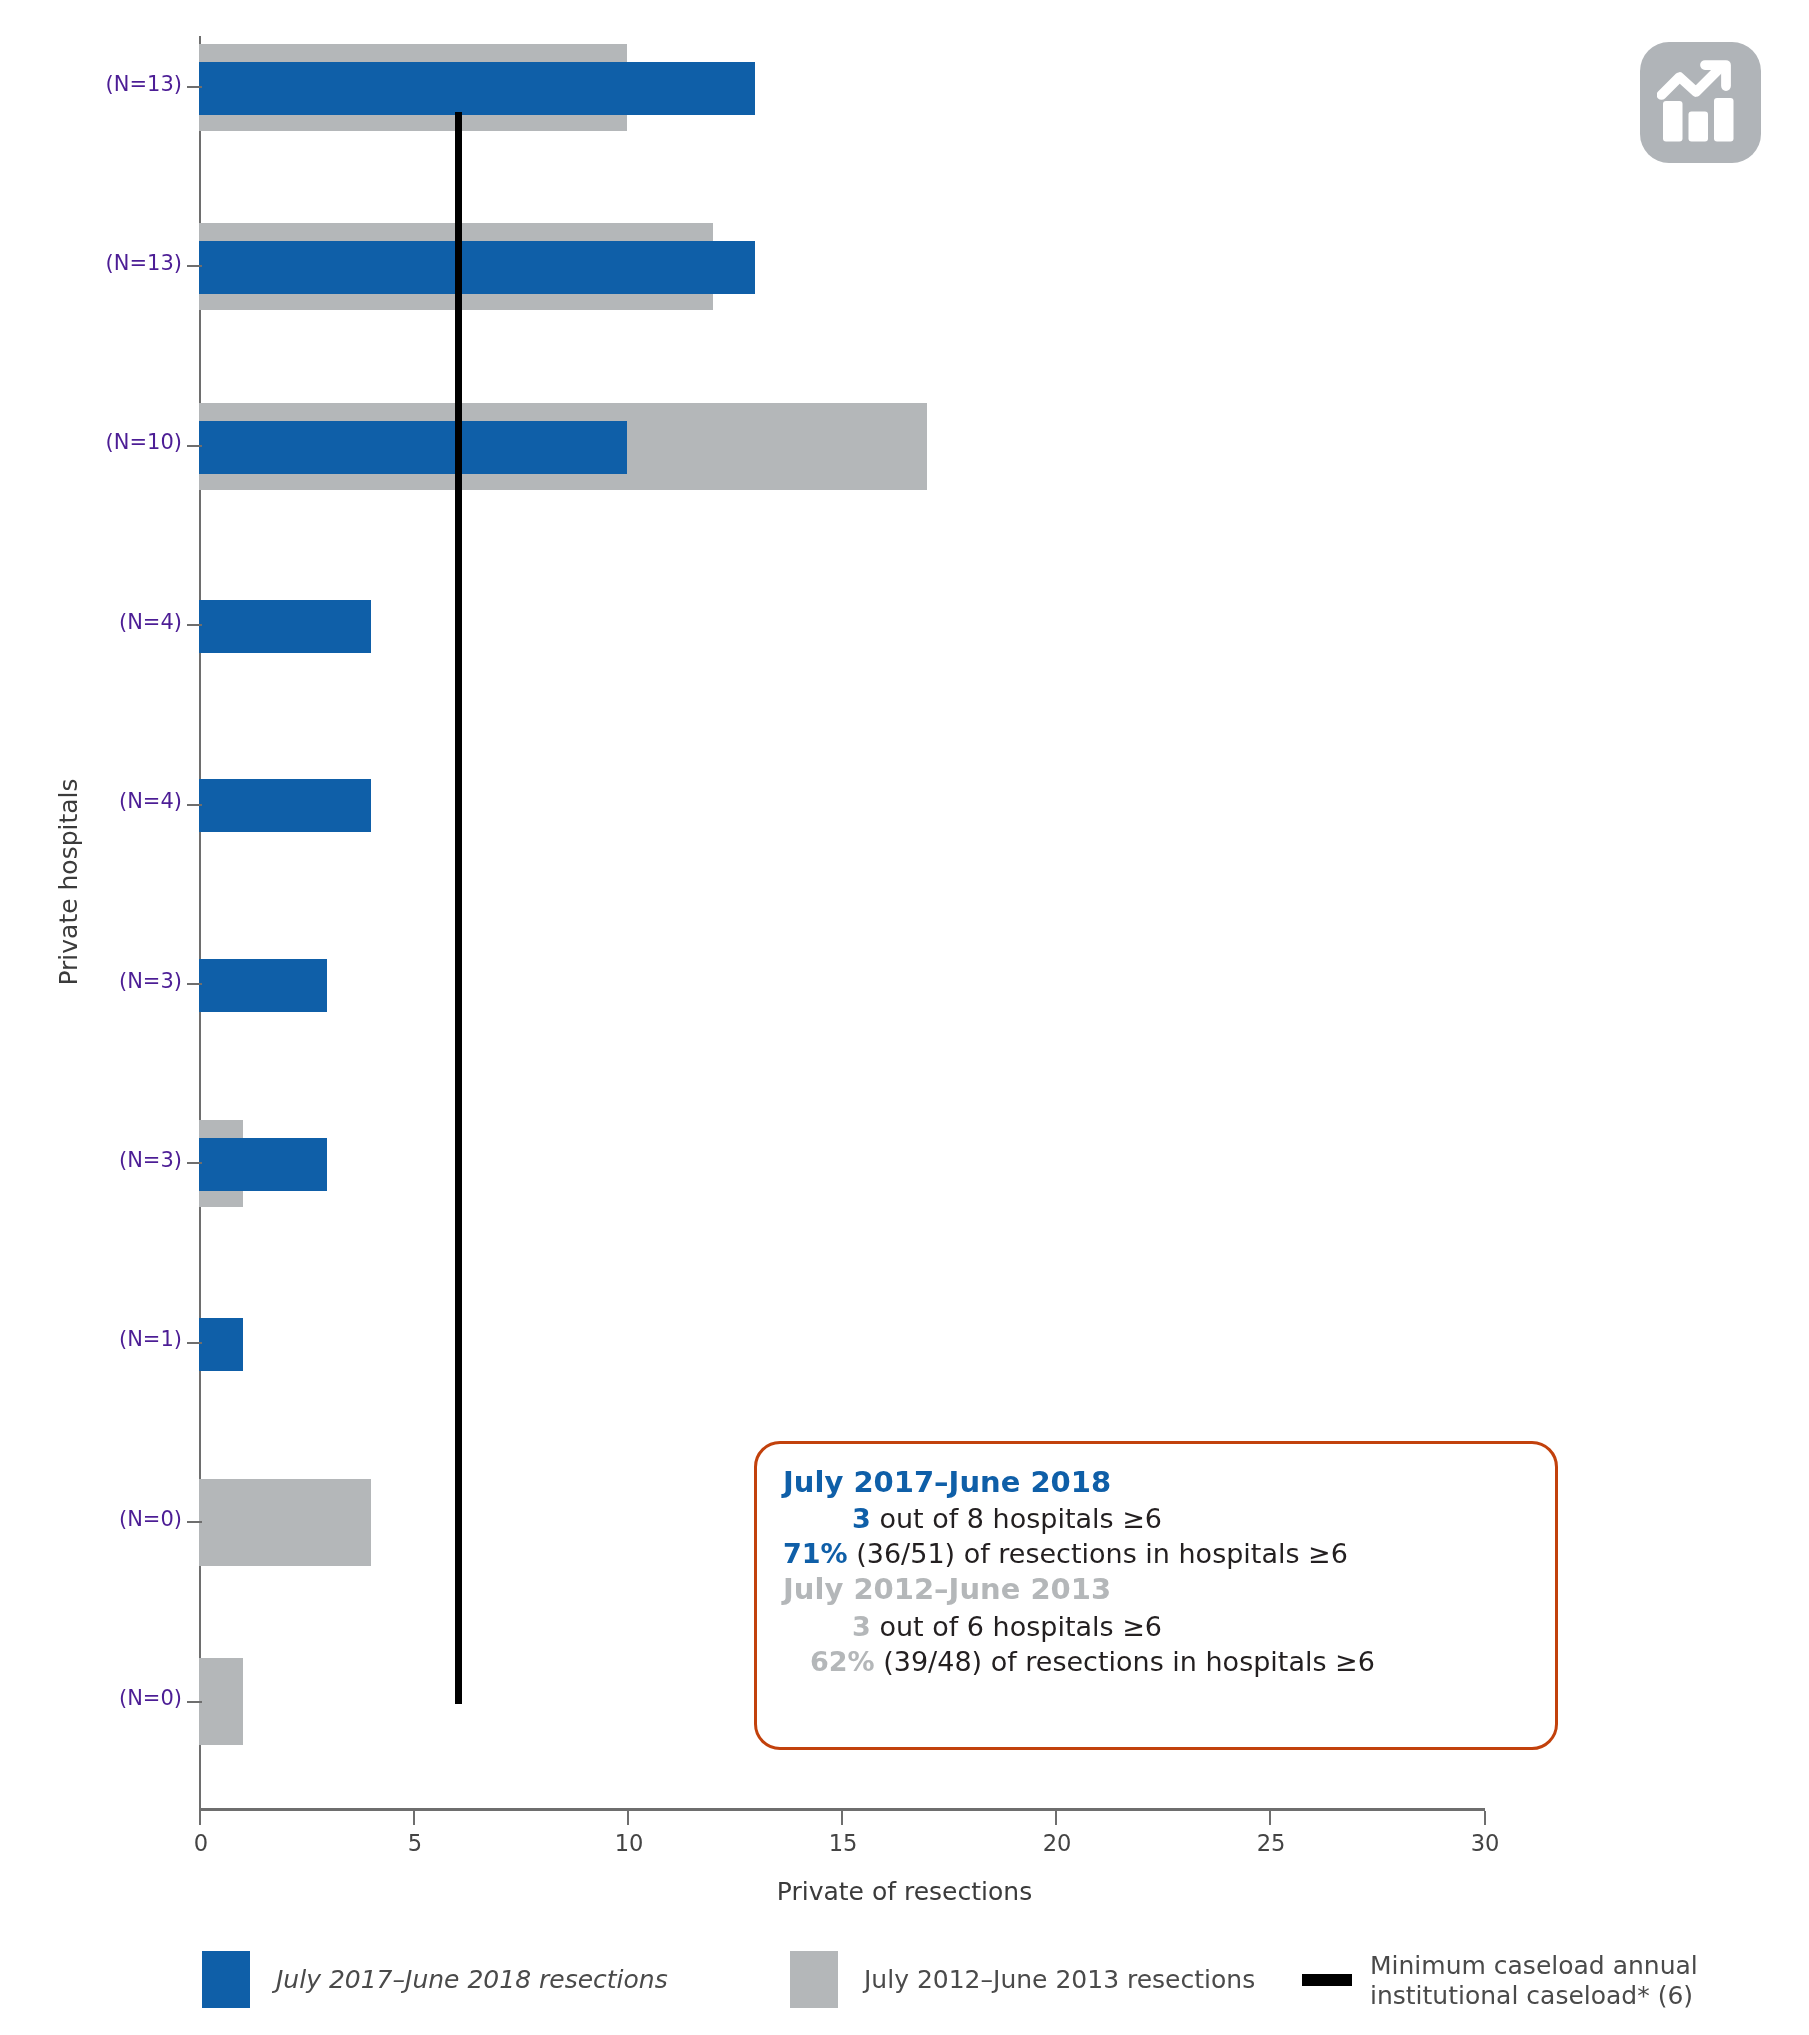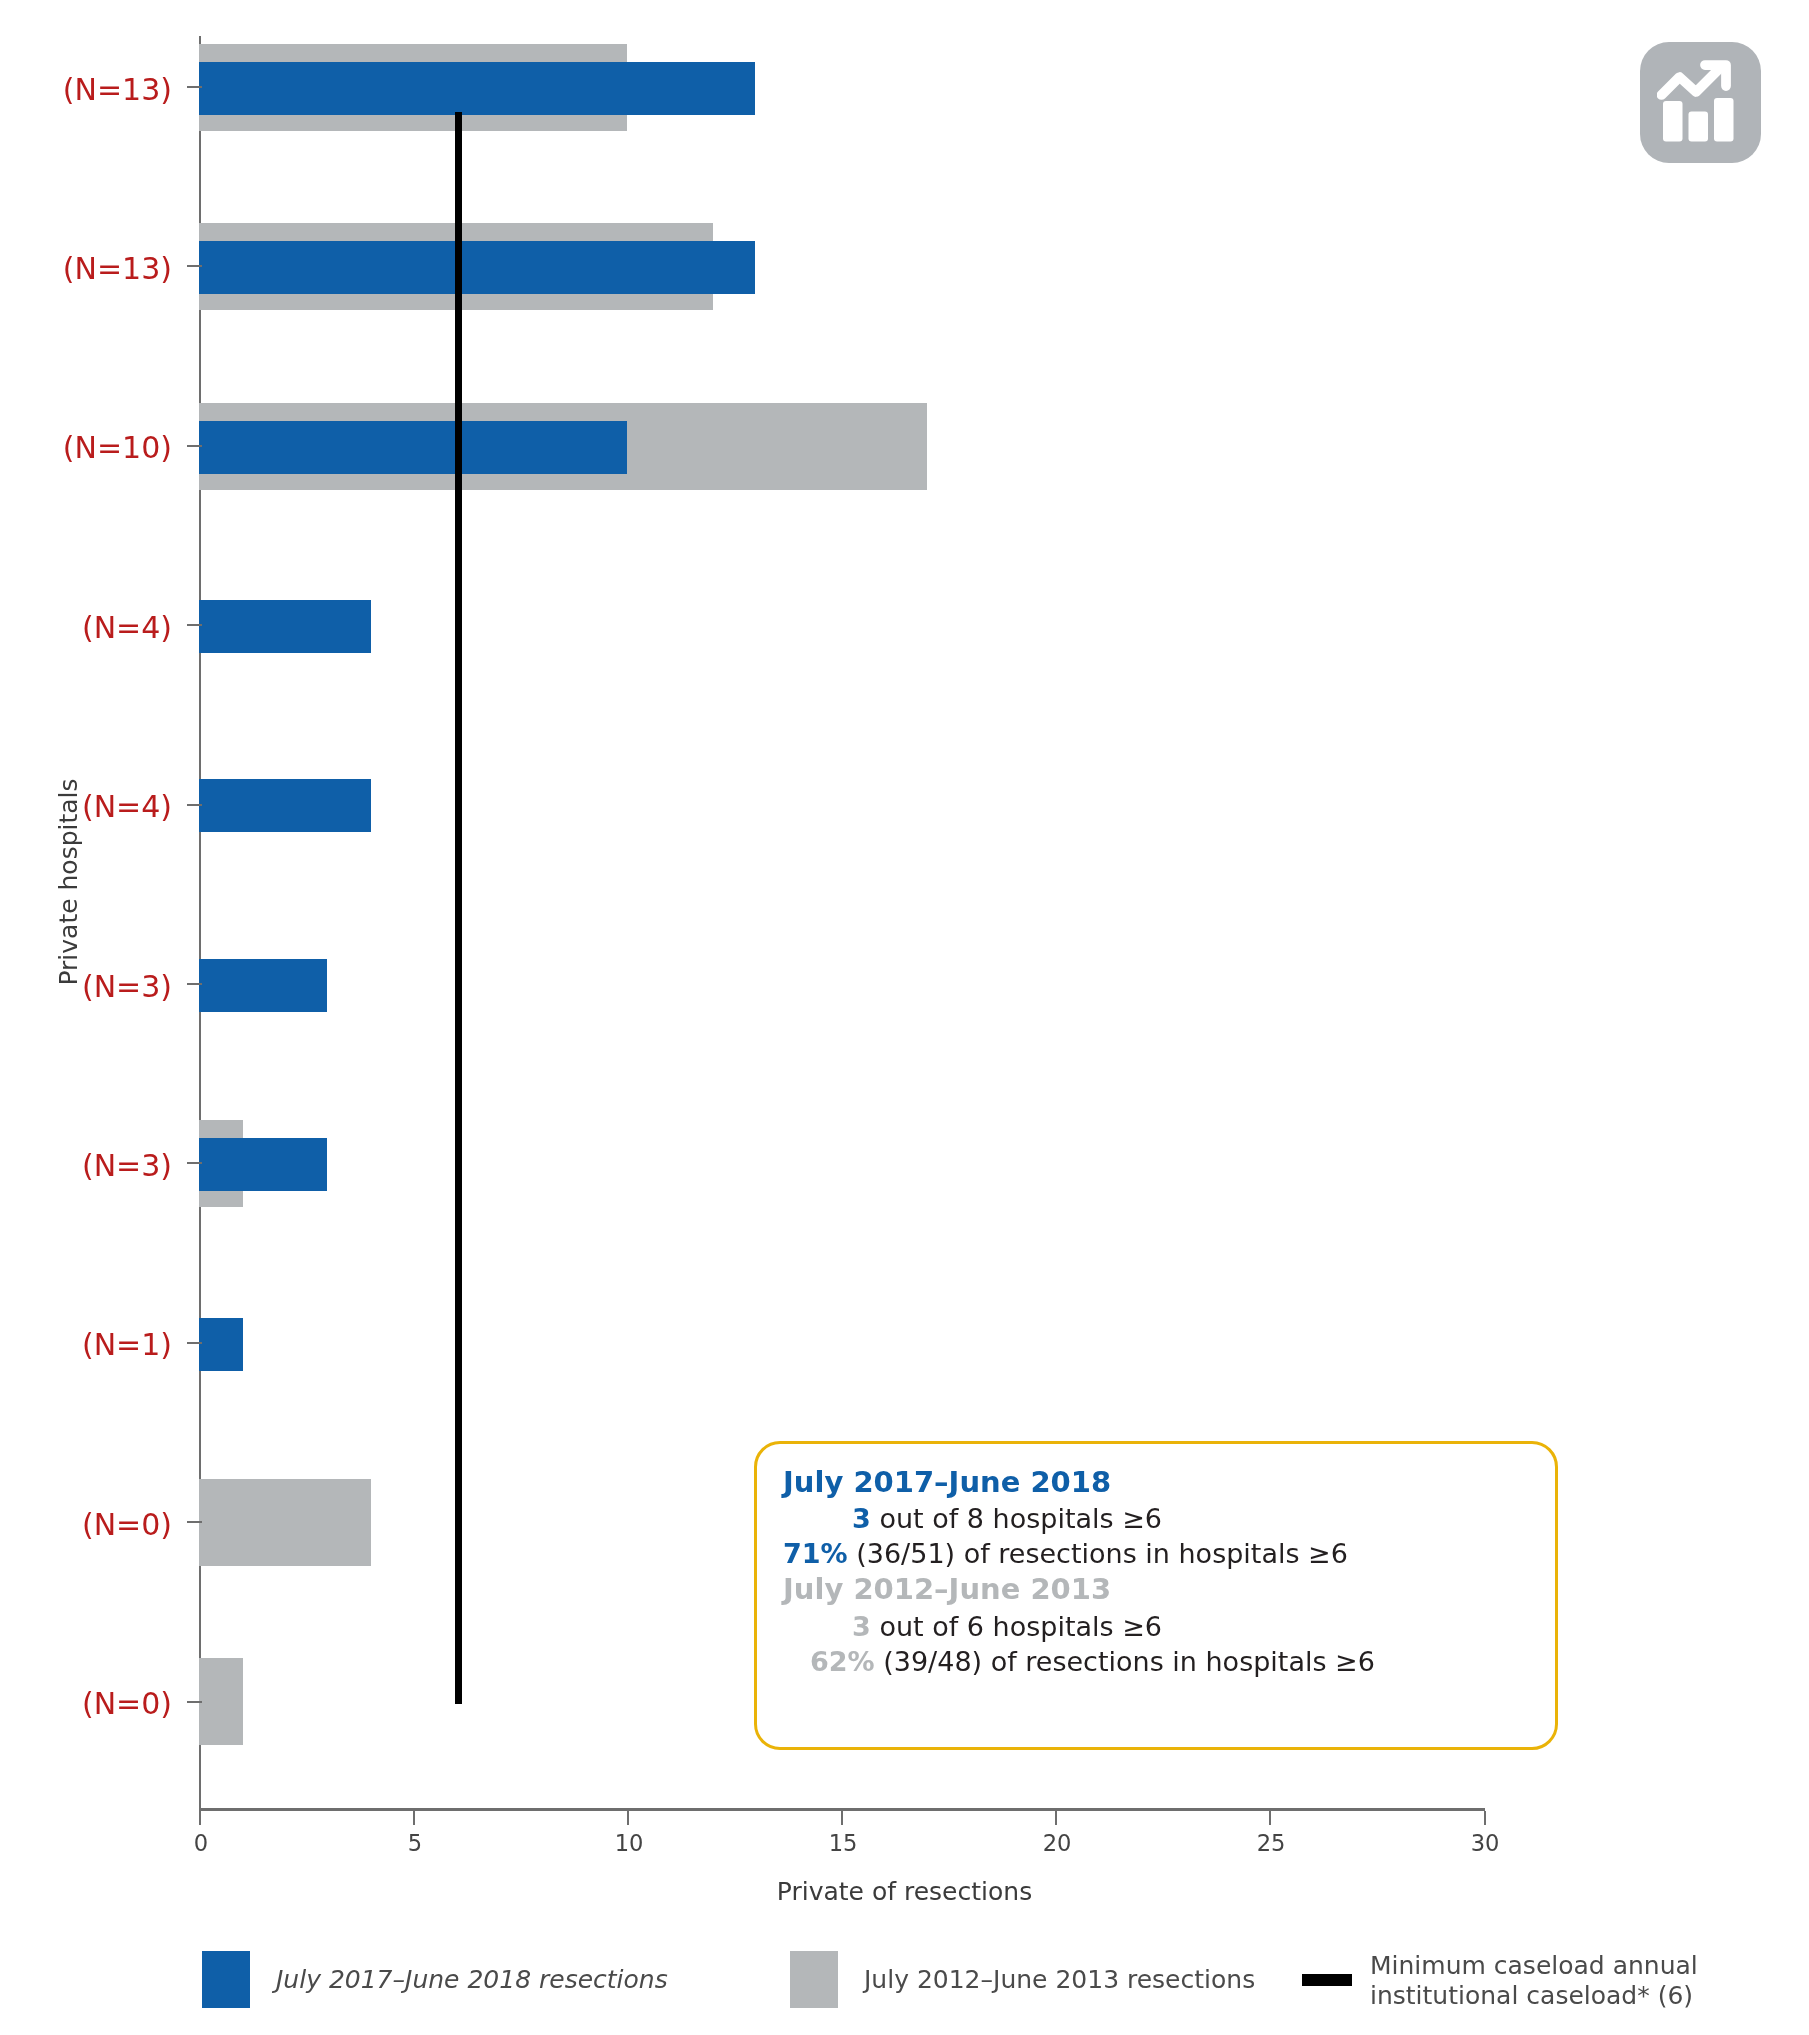--- a/index.html
+++ b/index.html
@@ -37,35 +37,35 @@
   .yaxis-title{
     position:absolute;left:-16.6px;top:852px;width:302px;
     transform:rotate(-90deg);transform-origin:left top;
     font-size:25px;color:#3b3b3b;text-align:center;
   }
 
   
   .row{position:absolute;left:0;width:1610px;}
   .ytick{position:absolute;left:187px;width:15px;height:2.3px;background:#6e6e6e;}
   .ylabel{
-    position:absolute;width:166px;text-align:right;left:6px;
-    font-size:30px;color:#b91c1c;
+    position:absolute;width:166px;text-align:right;left:16px;
+    font-size:21px;color:#4c1d95;
   }
   .bar-gray{position:absolute;left:199px;background:#b4b7b9;}
   .bar-blue{position:absolute;left:199px;background:#0f5fa8;}
 
   
   .threshold{
     position:absolute;left:455px;width:6.8px;background:#000000;
   }
 
   
   .annot{
     position:absolute;left:754px;top:1441px;width:804px;height:309px;
-    border:3px solid #eab308;border-radius:26px;background:#ffffff;
+    border:3px solid #c2410c;border-radius:26px;background:#ffffff;
     box-sizing:border-box;padding:19.6px 26px 0 26px;
   }
   .annot-line{font-size:27px;color:#231f20;line-height:1.30;white-space:nowrap;}
   .annot-head-blue{font-size:29px;font-weight:bold;color:#0f5fa8;line-height:1.30;}
   .annot-head-gray{font-size:29px;font-weight:bold;color:#b4b7b9;line-height:1.30;}
   .strong-blue{font-weight:bold;color:#0f5fa8;}
   .strong-gray{font-weight:bold;color:#b4b7b9;}
   .al-indent1{padding-left:69px;}
   .al-indent2{padding-left:0px;}
   .al-indent3{padding-left:69px;}

